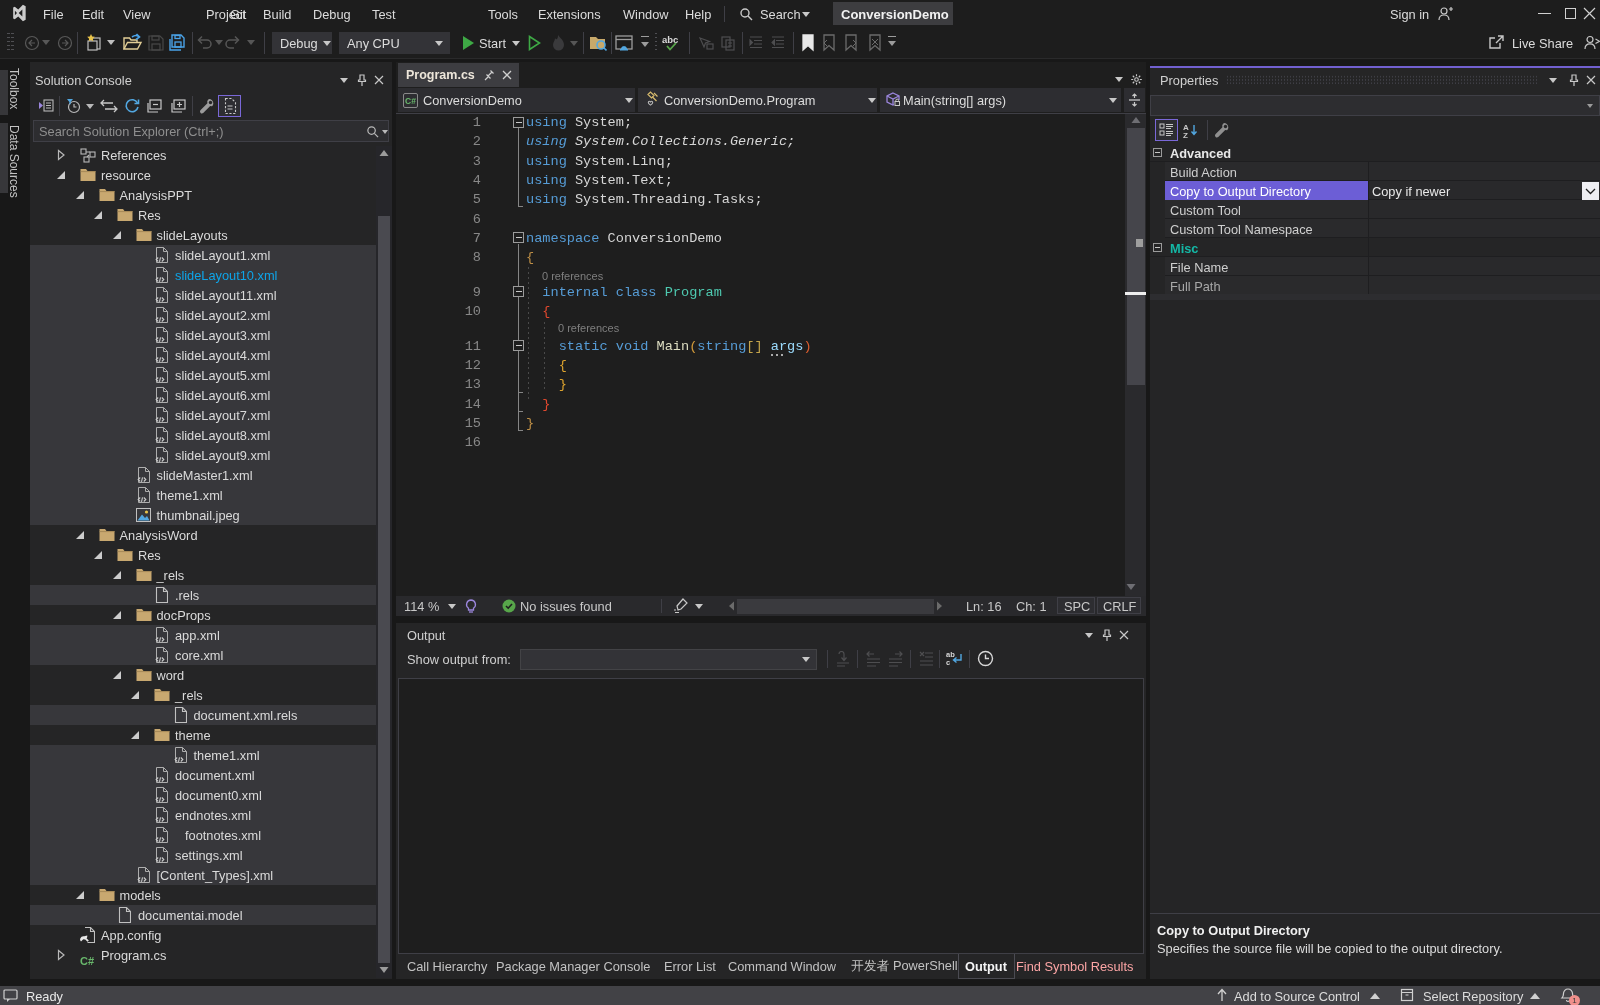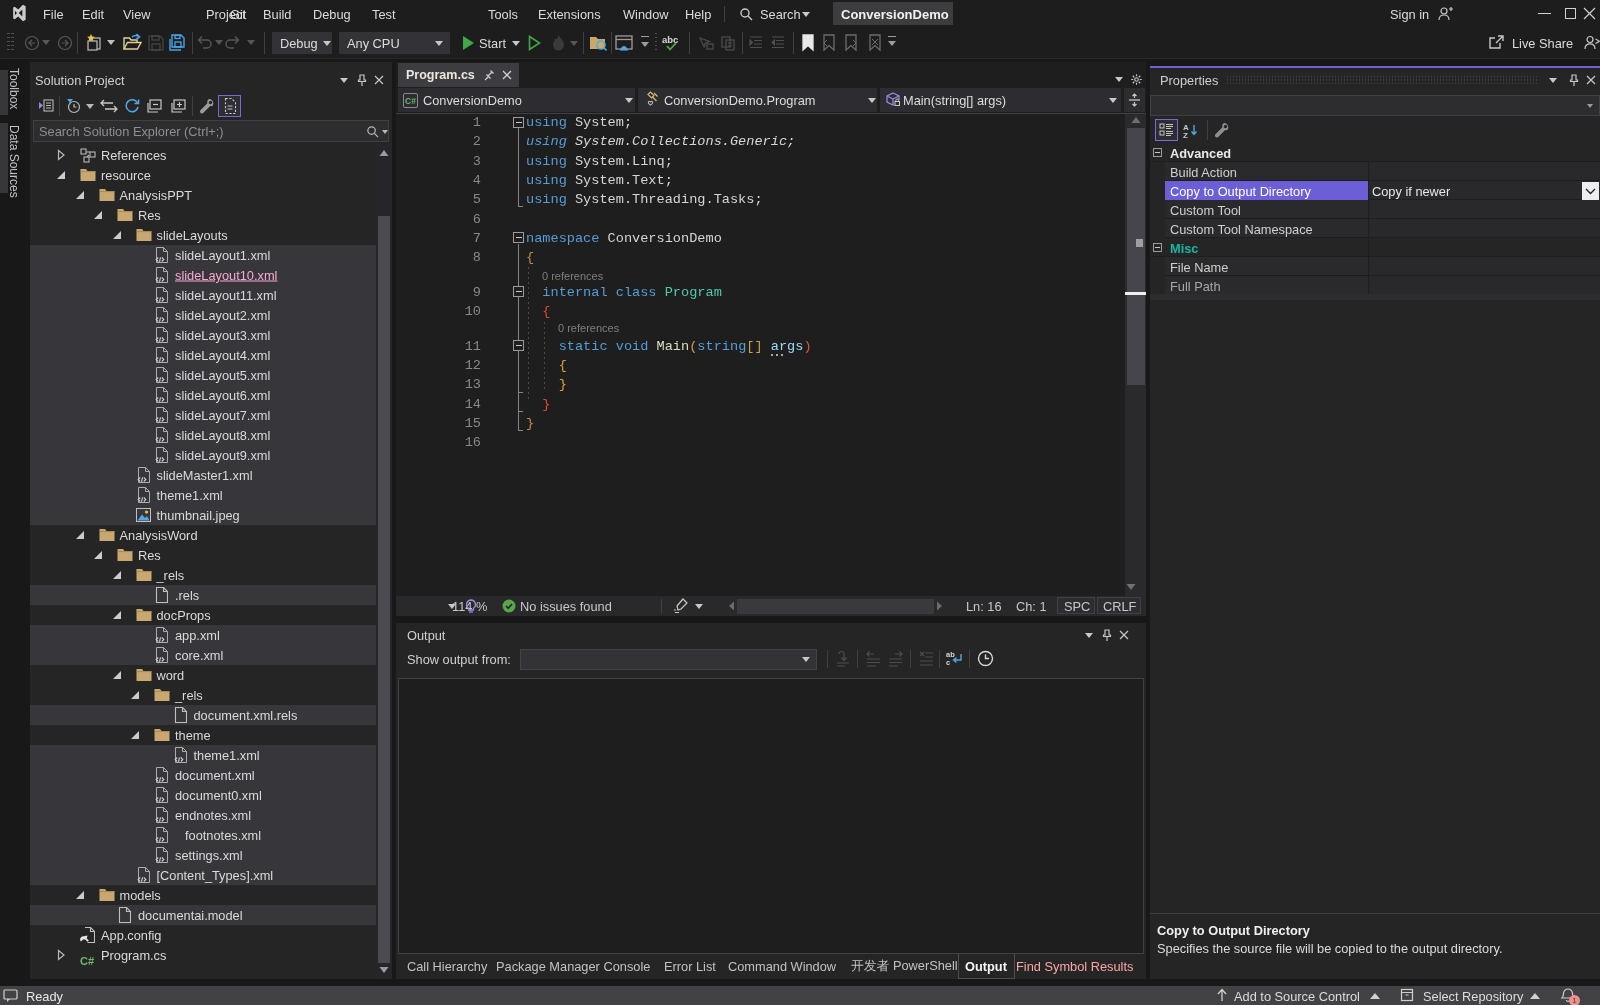--- a/index.html
+++ b/index.html
@@ -175,21 +175,21 @@
 <circle cx="7" cy="5.5" r="3" fill="none" stroke="#C8C8C8" stroke-width="1.2"></circle>
 <path d="M2 15 C2 11 4.5 9.8 7 9.8 C9.5 9.8 12 11 12 15" fill="none" stroke="#C8C8C8" stroke-width="1.2"></path>
 <path d="M12.5 5 l4 2.3 -4 2.3" fill="none" stroke="#C8C8C8" stroke-width="1.2"></path>
   </svg>
 <div class="abs" style="left:0px;top:59px;width:30px;height:926px;background:#181818;"></div>
 <div class="abs" style="left:0px;top:70px;width:8px;height:45px;background:#37373A;"></div>
 <div class="abs" style="left:0px;top:123px;width:8px;height:70px;background:#37373A;"></div>
 <div class="t ui" style="left:7px;top:68px;writing-mode:vertical-rl;color:#C4C4C4;font-size:12px;">Toolbox</div>
 <div class="t ui" style="left:7px;top:125px;writing-mode:vertical-rl;color:#C4C4C4;font-size:12px;">Data Sources</div>
 <div class="abs" style="left:30px;top:62px;width:362px;height:917px;background:#252526;"></div>
-<div class="t ui" style="left:35px;top:80px;transform:translateY(-50%);color:#D0D0D0;">Solution Project</div>
+<div class="t ui" style="left:35px;top:80px;transform:translateY(-50%);color:#D0D0D0;">Solution Console</div>
 <div class="abs" style="left:340px;top:78px;width:0;height:0;border-left:4px solid transparent;border-right:4px solid transparent;border-top:5px solid #C8C8C8;"></div>
 <svg class="abs" style="left:356px;top:74px" width="12" height="13" viewBox="0 0 12 13">
 <path d="M4 1 h4 v5 h1.5 v1.5 h-7 V6 H4 z M6 7.5 v4.5" fill="none" stroke="#C8C8C8" stroke-width="1.2"></path>
   </svg>
 <svg class="abs" style="left:374px;top:75px" width="10" height="10" viewBox="0 0 10 10">
 <path d="M1 1 L9 9 M9 1 L1 9" stroke="#C8C8C8" stroke-width="1.2"></path>
   </svg>
 <svg class="abs" style="left:38px;top:98px" width="16" height="16" viewBox="0 0 16 16">
 <rect x="6" y="2" width="9" height="11" fill="none" stroke="#B9B9B9" stroke-width="1.1"></rect>
 <path d="M8 5 h5 M8 7.5 h5 M8 10 h5" stroke="#B9B9B9" stroke-width="1"></path>
@@ -289,21 +289,21 @@
 <path d="M2.5 0.5 h7 l4 4 v11 h-11 z" fill="none" stroke="#ADADAD" stroke-width="1"></path>
 <path d="M9.5 0.5 v4 h4" fill="none" stroke="#ADADAD" stroke-width="1"></path>
 <path d="M4.2 10.5 l-2 2 2 2 M7.8 10.5 l2 2 -2 2 M6.5 10.4 l-1 4.4" fill="none" stroke="#CCCCCC" stroke-width="1.1"></path>
   </svg>
 <div class="t ui" style="left:175.0px;top:255px;transform:translateY(-50%);color:#DADADA;">slideLayout1.xml</div>
 <svg class="abs" style="left:154.0px;top:267px" width="14" height="16" viewBox="0 0 14 16">
 <path d="M2.5 0.5 h7 l4 4 v11 h-11 z" fill="none" stroke="#ADADAD" stroke-width="1"></path>
 <path d="M9.5 0.5 v4 h4" fill="none" stroke="#ADADAD" stroke-width="1"></path>
 <path d="M4.2 10.5 l-2 2 2 2 M7.8 10.5 l2 2 -2 2 M6.5 10.4 l-1 4.4" fill="none" stroke="#CCCCCC" stroke-width="1.1"></path>
   </svg>
-<div class="t ui" style="left:175.0px;top:275px;transform:translateY(-50%);color:#f9a8d4;text-decoration:underline;">slideLayout10.xml</div>
+<div class="t ui" style="left:175.0px;top:275px;transform:translateY(-50%);color:#0ea5e9;">slideLayout10.xml</div>
 <svg class="abs" style="left:154.0px;top:287px" width="14" height="16" viewBox="0 0 14 16">
 <path d="M2.5 0.5 h7 l4 4 v11 h-11 z" fill="none" stroke="#ADADAD" stroke-width="1"></path>
 <path d="M9.5 0.5 v4 h4" fill="none" stroke="#ADADAD" stroke-width="1"></path>
 <path d="M4.2 10.5 l-2 2 2 2 M7.8 10.5 l2 2 -2 2 M6.5 10.4 l-1 4.4" fill="none" stroke="#CCCCCC" stroke-width="1.1"></path>
   </svg>
 <div class="t ui" style="left:175.0px;top:295px;transform:translateY(-50%);color:#DADADA;">slideLayout11.xml</div>
 <svg class="abs" style="left:154.0px;top:307px" width="14" height="16" viewBox="0 0 14 16">
 <path d="M2.5 0.5 h7 l4 4 v11 h-11 z" fill="none" stroke="#ADADAD" stroke-width="1"></path>
 <path d="M9.5 0.5 v4 h4" fill="none" stroke="#ADADAD" stroke-width="1"></path>
 <path d="M4.2 10.5 l-2 2 2 2 M7.8 10.5 l2 2 -2 2 M6.5 10.4 l-1 4.4" fill="none" stroke="#CCCCCC" stroke-width="1.1"></path>
@@ -620,21 +620,21 @@
 <svg class="abs" style="left:1131px;top:116px" width="10" height="8" viewBox="0 0 10 8">
 <path d="M5 1 L9.5 7 H0.5 Z" fill="#6E6E73"></path>
   </svg>
 <div class="abs" style="left:1127px;top:128px;width:18px;height:257px;background:#45454B;"></div>
 <div class="abs" style="left:1136px;top:239px;width:7px;height:8px;background:#9E9E9E;"></div>
 <div class="abs" style="left:1125px;top:292px;width:21px;height:3px;background:#EFEFEF;"></div>
 <svg class="abs" style="left:1126px;top:583px" width="10" height="8" viewBox="0 0 10 8">
 <path d="M5 7 L9.5 1 H0.5 Z" fill="#6E6E73"></path>
   </svg>
 <div class="abs" style="left:396px;top:596px;width:750px;height:20px;background:#29292C;"></div>
-<div class="t ui" style="left:404px;top:606px;transform:translateY(-50%);color:#C8C8C8;margin-left:48px;">114 %</div>
+<div class="t ui" style="left:404px;top:606px;transform:translateY(-50%);color:#C8C8C8;">114 %</div>
 <div class="abs" style="left:448px;top:604px;width:0;height:0;border-left:4px solid transparent;border-right:4px solid transparent;border-top:5px solid #C8C8C8;"></div>
 <svg class="abs" style="left:464px;top:599px" width="14" height="15" viewBox="0 0 14 15">
 <path d="M7 1 a4.5 4.5 0 0 1 2.5 8.2 V11 h-5 V9.2 A4.5 4.5 0 0 1 7 1z" fill="none" stroke="#9B86DC" stroke-width="1.3"></path>
 <path d="M5 13 h4" stroke="#9B86DC" stroke-width="1.3"></path>
   </svg>
 <svg class="abs" style="left:502px;top:599px" width="14" height="14" viewBox="0 0 14 14">
 <circle cx="7" cy="7" r="6.5" fill="#57A64A"></circle>
 <path d="M4 7 L6.2 9.2 L10 5" fill="none" stroke="#1E1E1E" stroke-width="1.6"></path>
   </svg>
 <div class="t ui" style="left:520px;top:606px;transform:translateY(-50%);color:#C8C8C8;">No issues found</div>

